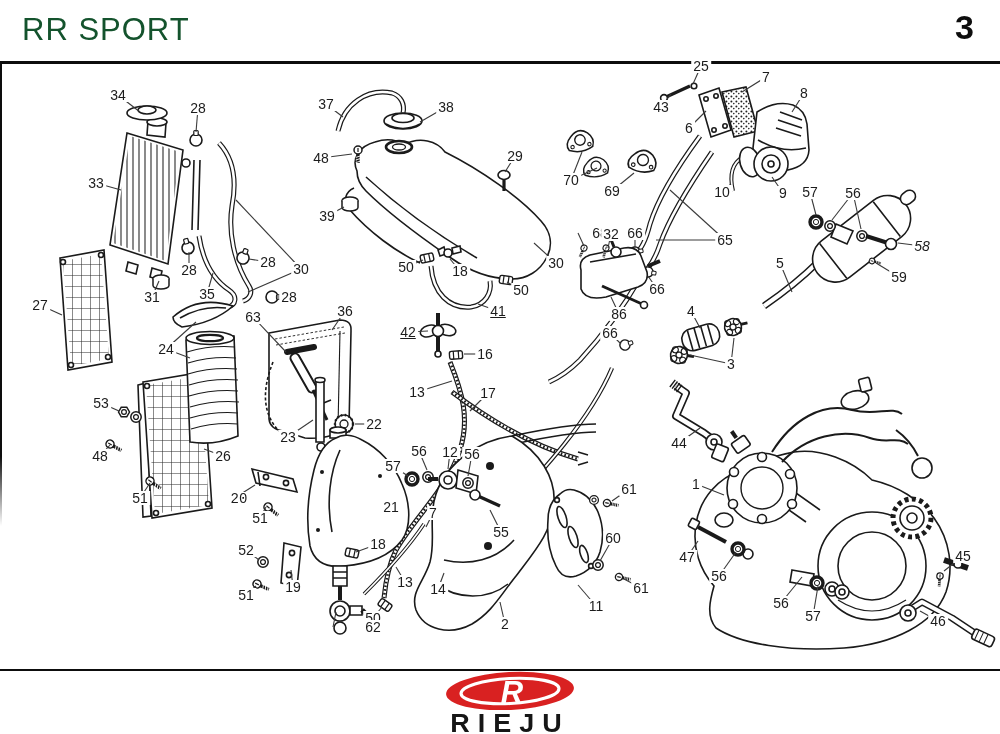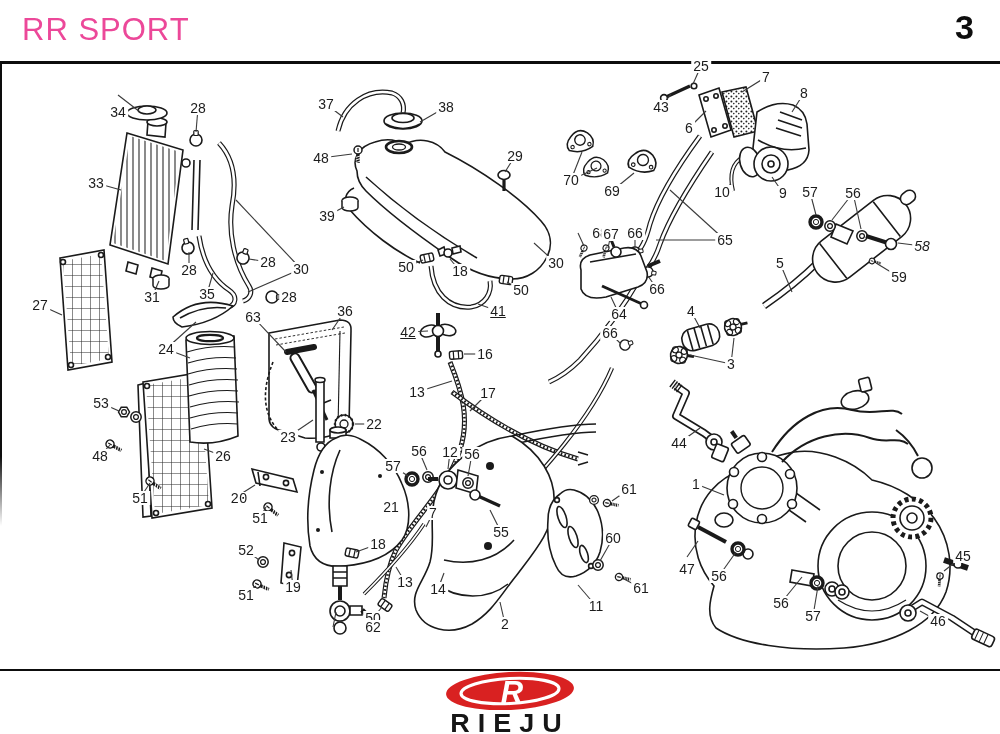--- a/index.html
+++ b/index.html
@@ -1,19 +1,19 @@
 <!DOCTYPE html>
 <html><head>
 <meta charset="utf-8">
 <style>
   html,body{margin:0;padding:0;background:#fff;}
   #page{position:relative;width:1000px;height:734px;background:#fff;overflow:hidden;
         font-family:"Liberation Sans",sans-serif;color:#111;}
   
-  #title{position:absolute;left:22px;top:12px;font-size:31px;letter-spacing:1px;color:#ec4899;}
+  #title{position:absolute;left:22px;top:12px;font-size:31px;letter-spacing:1px;color:#14532d;}
   #pagenum{position:absolute;right:26px;top:8px;font-size:34px;font-weight:bold;color:#0d0d0d;}
   #toprule{position:absolute;left:0;top:61px;width:1000px;height:3px;background:#0d0d0d;}
   #leftrule{position:absolute;left:0;top:61px;width:2px;height:465px;
             background:linear-gradient(#0d0d0d 85%,rgba(13,13,13,0));}
   #botrule{position:absolute;left:0;top:669px;width:1000px;height:2px;background:#0d0d0d;}
   
   #art,#leader-lines{position:absolute;left:0;top:0;}
   #labels{position:absolute;left:0;top:0;width:1000px;height:734px;pointer-events:none;}
   .part-label{position:absolute;transform:translate(-50%,-50%);font-size:14px;line-height:1;
               color:#1c1c1c;background:#fff;padding:0 2px;white-space:nowrap;}
@@ -547,21 +547,21 @@
       <line x1="293" y1="587" x2="291" y2="570"></line>
       <line x1="405" y1="582" x2="396" y2="567"></line>
       <line x1="438" y1="589" x2="444" y2="573"></line>
       <line x1="246" y1="595" x2="256" y2="586"></line>
       <line x1="373" y1="618" x2="382" y2="607"></line>
       <line x1="333" y1="627" x2="336" y2="612"></line>
       <line x1="505" y1="624" x2="500" y2="602"></line>
     </svg>
 
   <div id="labels">
-      <span class="part-label" style="left: 118px; top: 112px;">34</span>
+      <span class="part-label" style="left: 118px; top: 95px;">34</span>
       <span class="part-label" style="left: 198px; top: 108px;">28</span>
       <span class="part-label" style="left: 96px; top: 183px;">33</span>
       <span class="part-label" style="left: 40px; top: 305px;">27</span>
       <span class="part-label" style="left: 152px; top: 297px;">31</span>
       <span class="part-label" style="left: 207px; top: 294px;">35</span>
       <span class="part-label" style="left: 189px; top: 270px;">28</span>
       <span class="part-label" style="left: 268px; top: 262px;">28</span>
       <span class="part-label" style="left: 301px; top: 269px;">30</span>
       <span class="part-label" style="left: 289px; top: 297px;">28</span>
       <span class="part-label" style="left: 253px; top: 317px;">63</span>
@@ -589,25 +589,25 @@
       <span class="part-label" style="left: 571px; top: 180px;">70</span>
       <span class="part-label" style="left: 612px; top: 191px;">69</span>
       <span class="part-label" style="left: 722px; top: 192px;">10</span>
       <span class="part-label" style="left: 783px; top: 193px;">9</span>
       <span class="part-label" style="left: 810px; top: 192px;">57</span>
       <span class="part-label" style="left: 853px; top: 193px;">56</span>
       <span class="part-label" style="left: 922px; top: 246px; font-style: italic;">58</span>
       <span class="part-label" style="left: 780px; top: 263px;">5</span>
       <span class="part-label" style="left: 899px; top: 277px;">59</span>
       <span class="part-label" style="left: 568px; top: 233px; margin-left: 32px;">68</span>
-      <span class="part-label" style="left: 611px; top: 234px;">67</span>
+      <span class="part-label" style="left: 611px; top: 234px;">32</span>
       <span class="part-label" style="left: 635px; top: 233px;">66</span>
       <span class="part-label" style="left: 725px; top: 240px;">65</span>
       <span class="part-label" style="left: 657px; top: 289px;">66</span>
-      <span class="part-label" style="left: 619px; top: 314px;">64</span>
+      <span class="part-label" style="left: 619px; top: 314px;">86</span>
       <span class="part-label" style="left: 691px; top: 311px;">4</span>
       <span class="part-label" style="left: 610px; top: 333px;">66</span>
       <span class="part-label" style="left: 731px; top: 364px;">3</span>
       <span class="part-label" style="left: 101px; top: 403px;">53</span>
       <span class="part-label" style="left: 100px; top: 456px;">48</span>
       <span class="part-label" style="left: 223px; top: 456px;">26</span>
       <span class="part-label" style="left: 288px; top: 437px;">23</span>
       <span class="part-label" style="left: 374px; top: 424px;">22</span>
       <span class="part-label" style="left: 679px; top: 443px;">44</span>
       <span class="part-label" style="left: 140px; top: 498px;">51</span>
@@ -615,21 +615,21 @@
       <span class="part-label" style="left: 393px; top: 466px;">57</span>
       <span class="part-label" style="left: 419px; top: 451px;">56</span>
       <span class="part-label" style="left: 450px; top: 452px;">12</span>
       <span class="part-label" style="left: 472px; top: 454px;">56</span>
       <span class="part-label" style="left: 391px; top: 507px;">21</span>
       <span class="part-label" style="left: 433px; top: 513px;">7</span>
       <span class="part-label" style="left: 501px; top: 532px;">55</span>
       <span class="part-label" style="left: 696px; top: 484px;">1</span>
       <span class="part-label" style="left: 629px; top: 489px;">61</span>
       <span class="part-label" style="left: 613px; top: 538px;">60</span>
-      <span class="part-label" style="left: 687px; top: 557px; margin-top: 12px;">47</span>
+      <span class="part-label" style="left: 687px; top: 557px;">47</span>
       <span class="part-label" style="left: 719px; top: 576px;">56</span>
       <span class="part-label" style="left: 641px; top: 588px;">61</span>
       <span class="part-label" style="left: 596px; top: 606px;">11</span>
       <span class="part-label" style="left: 963px; top: 556px;">45</span>
       <span class="part-label" style="left: 938px; top: 621px;">46</span>
       <span class="part-label" style="left: 781px; top: 603px;">56</span>
       <span class="part-label" style="left: 813px; top: 616px;">57</span>
       <span class="part-label" style="left: 260px; top: 518px;">51</span>
       <span class="part-label" style="left: 378px; top: 544px;">18</span>
       <span class="part-label" style="left: 246px; top: 550px;">52</span>

